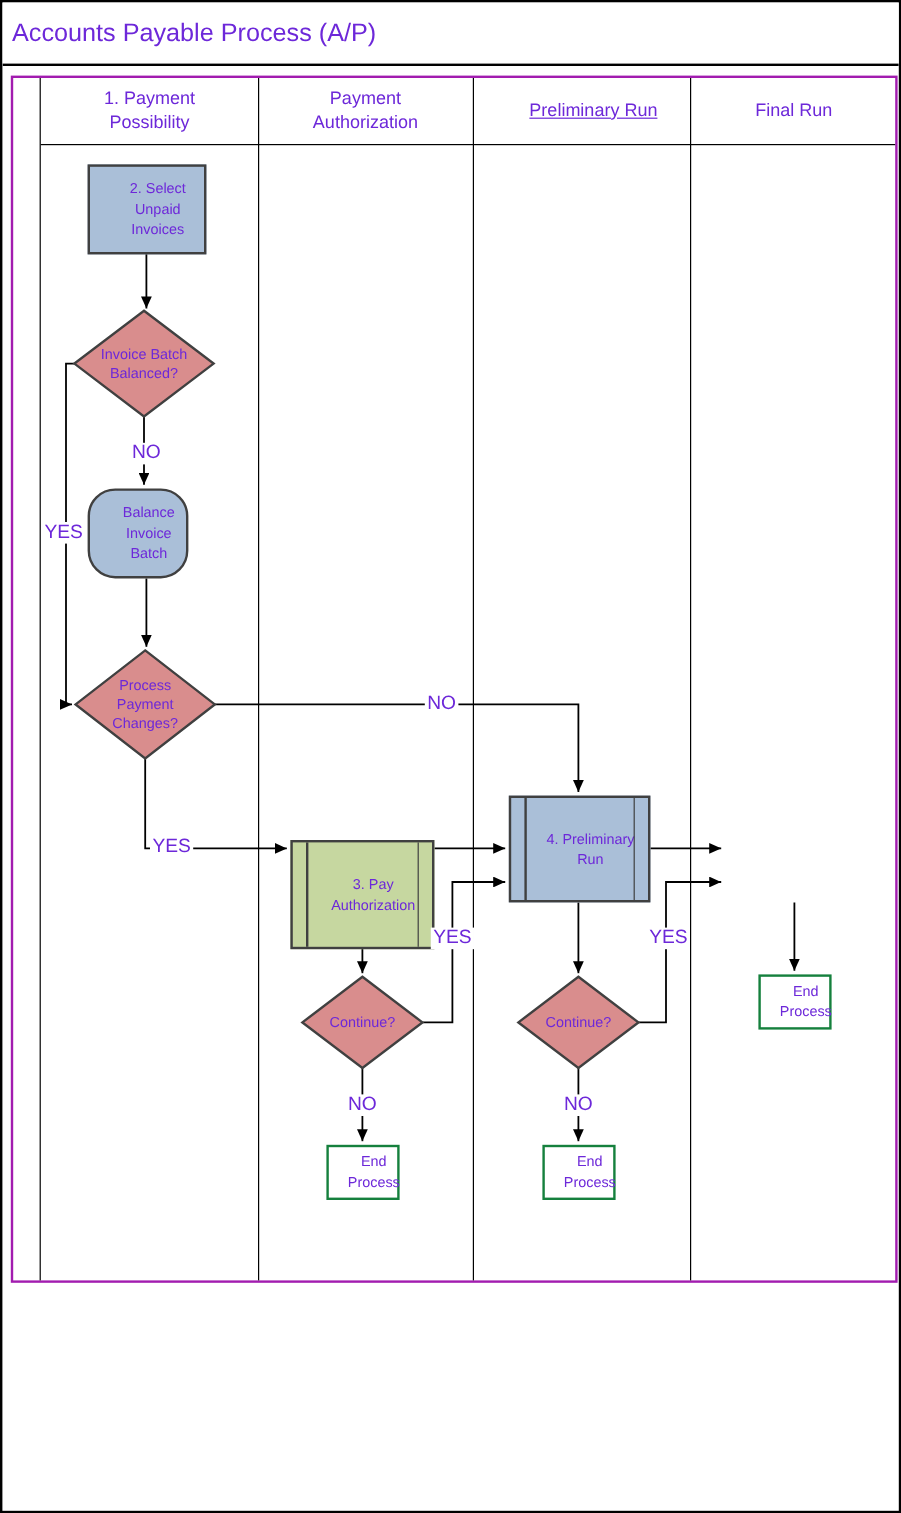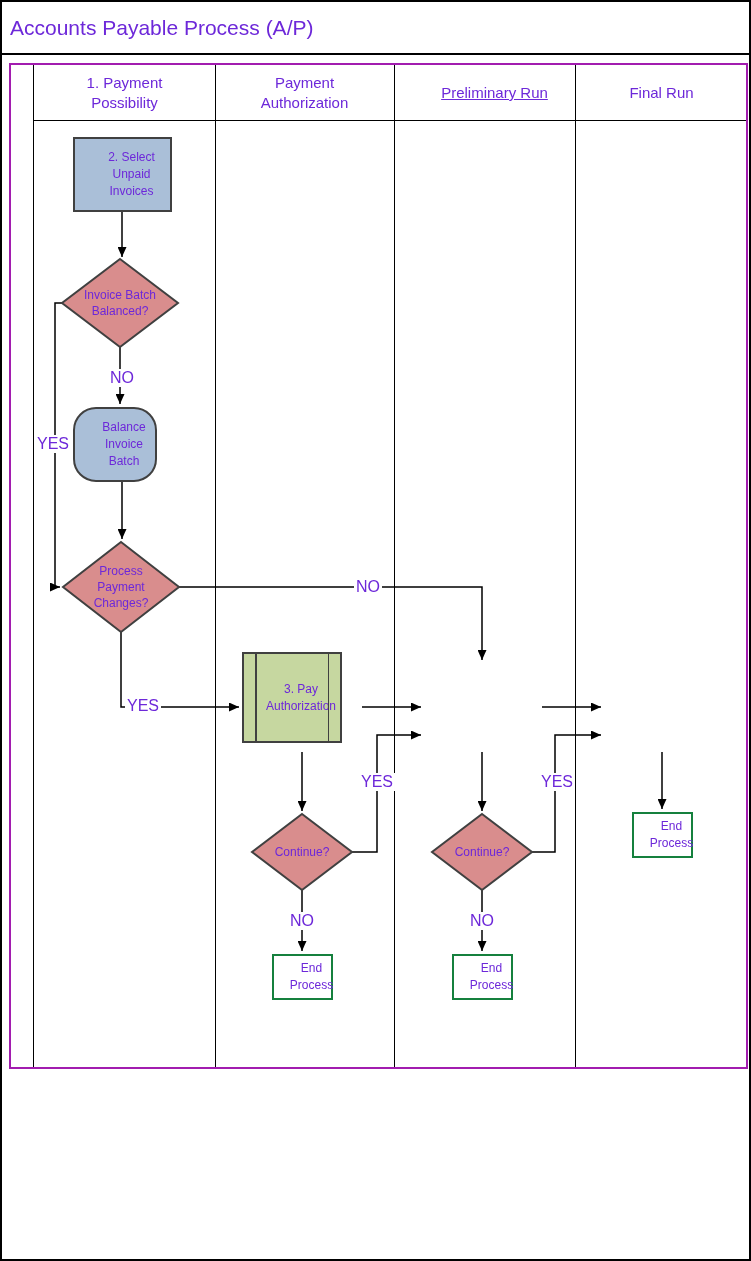--- a/index.html
+++ b/index.html
@@ -111,27 +111,33 @@
     </g>
   </svg>
 
   <div class="node proc" style="left: 71px; top: 135px; width: 99px; height: 75px; background-color: rgb(170, 191, 216);">2. Select
 Unpaid
 Invoices</div>
 
   <div class="node proc" style="left: 71px; top: 405px; width: 84px; height: 75px; background-color: rgb(170, 191, 216); border-radius: 23px;">Balance
 Invoice Batch</div>
 
-  <div class="node proc sub" style="left: 240px; top: 650px; width: 100px; height: 91px; background-color: rgb(198, 215, 160);">
+  <div class="node proc sub" style="left: 240px; top: 698px; width: 120px; height: 91px; background-color: rgb(198, 215, 160);">
     <div class="bar l"></div>
     <span>3. Pay
 Authorization</span>
     <div class="bar r"></div>
   </div>
 
+  <div class="node proc sub" style="left: 422px; top: 661px; width: 118px; height: 89px; background-color: rgb(170, 191, 216);">
+    <div class="bar l"></div>
+    <span>4. Preliminary
+Run</span>
+    <div class="bar r"></div>
+  </div>
 
 
   <div class="node term" style="left:270px;top:952px;width:61px;height:46px;">End
 Process</div>
 
   <div class="node term" style="left:450px;top:952px;width:61px;height:46px;">End
 Process</div>
 
   <div class="node term" style="left:630px;top:810px;width:61px;height:46px;">End
 Process</div>

